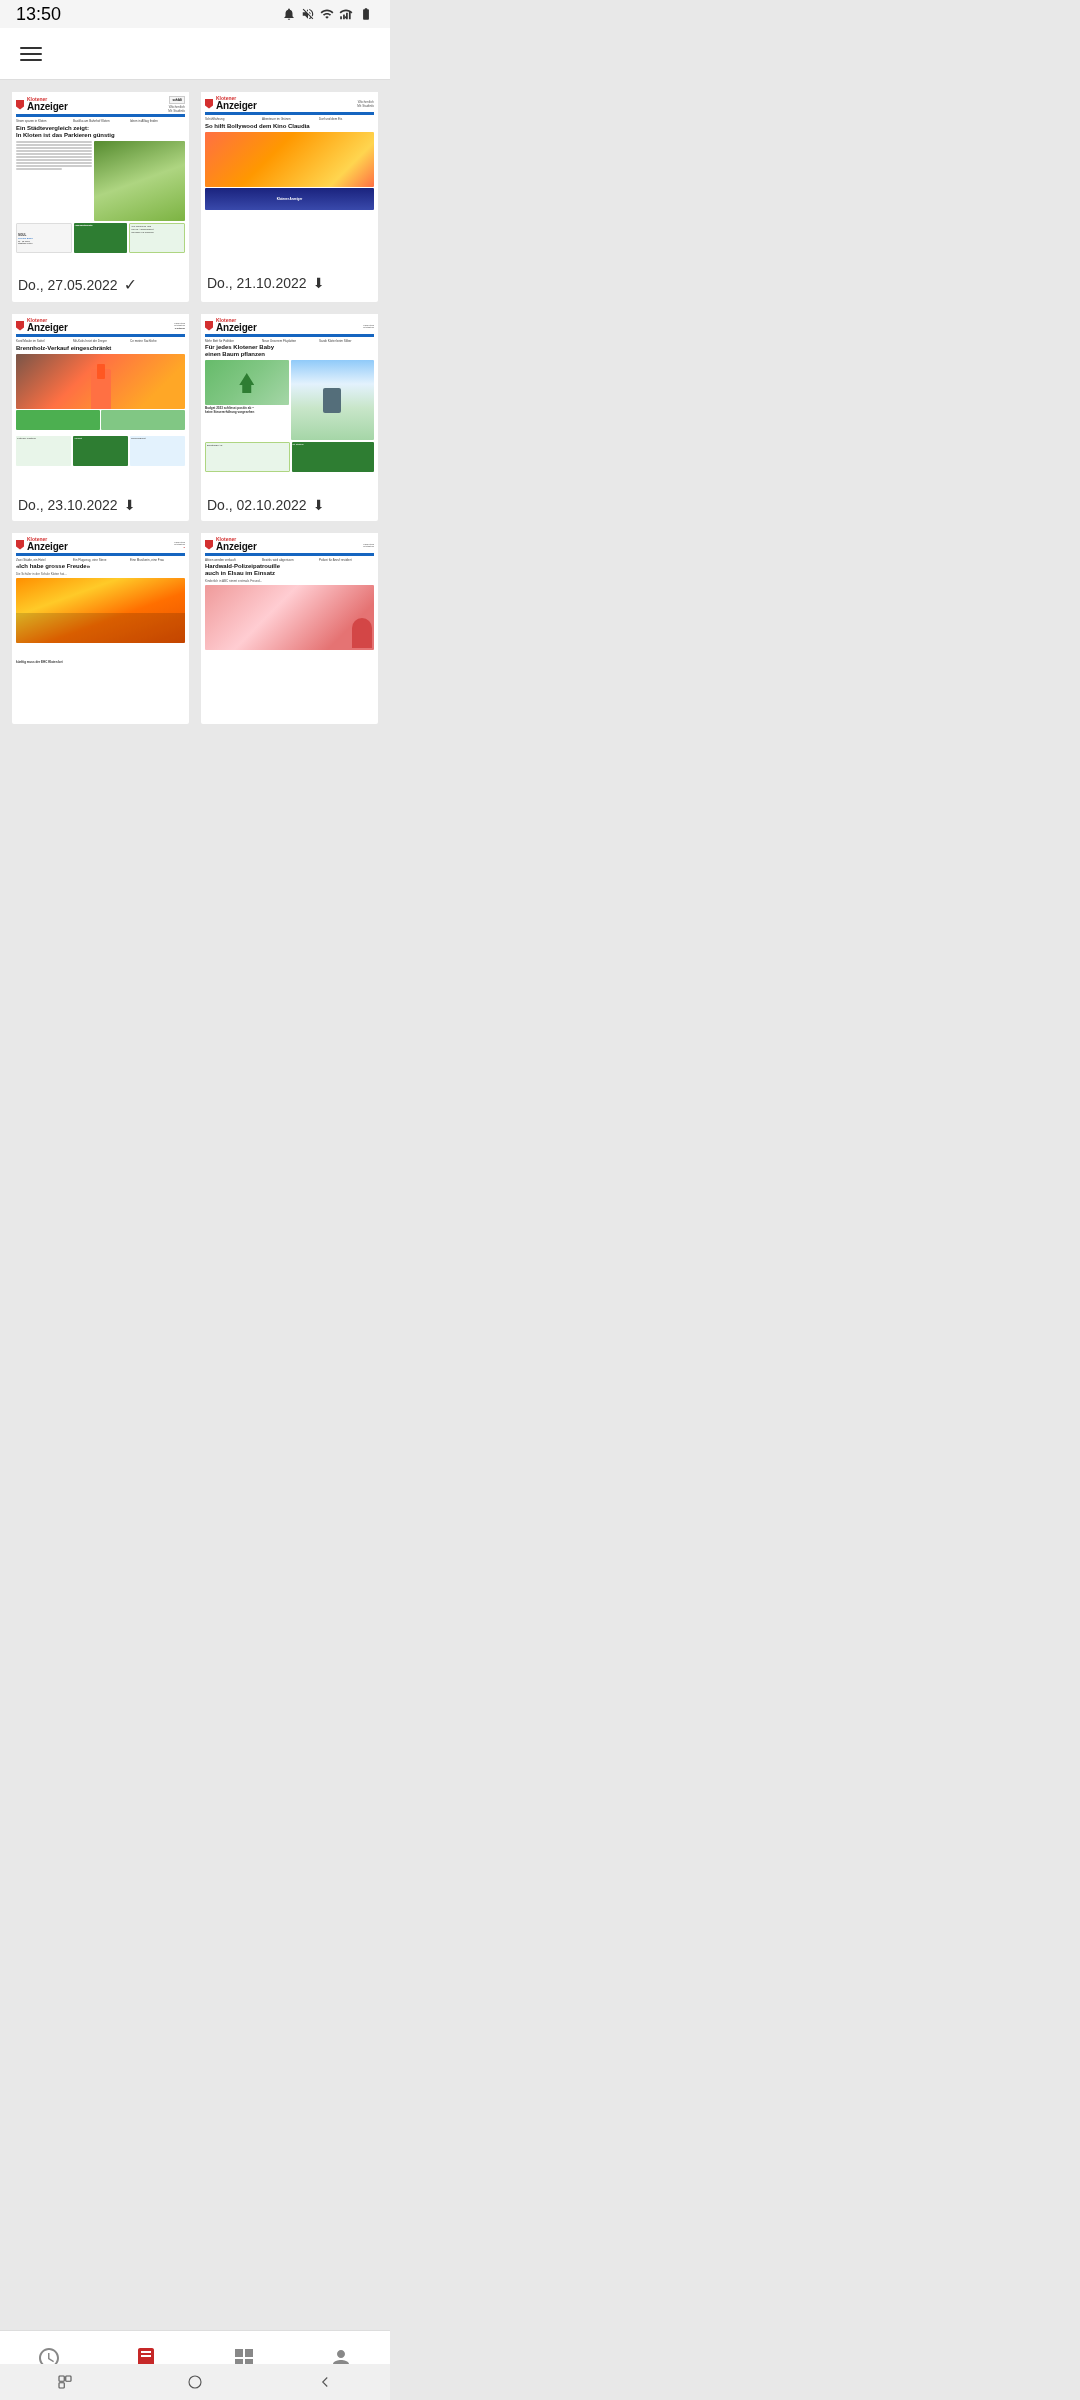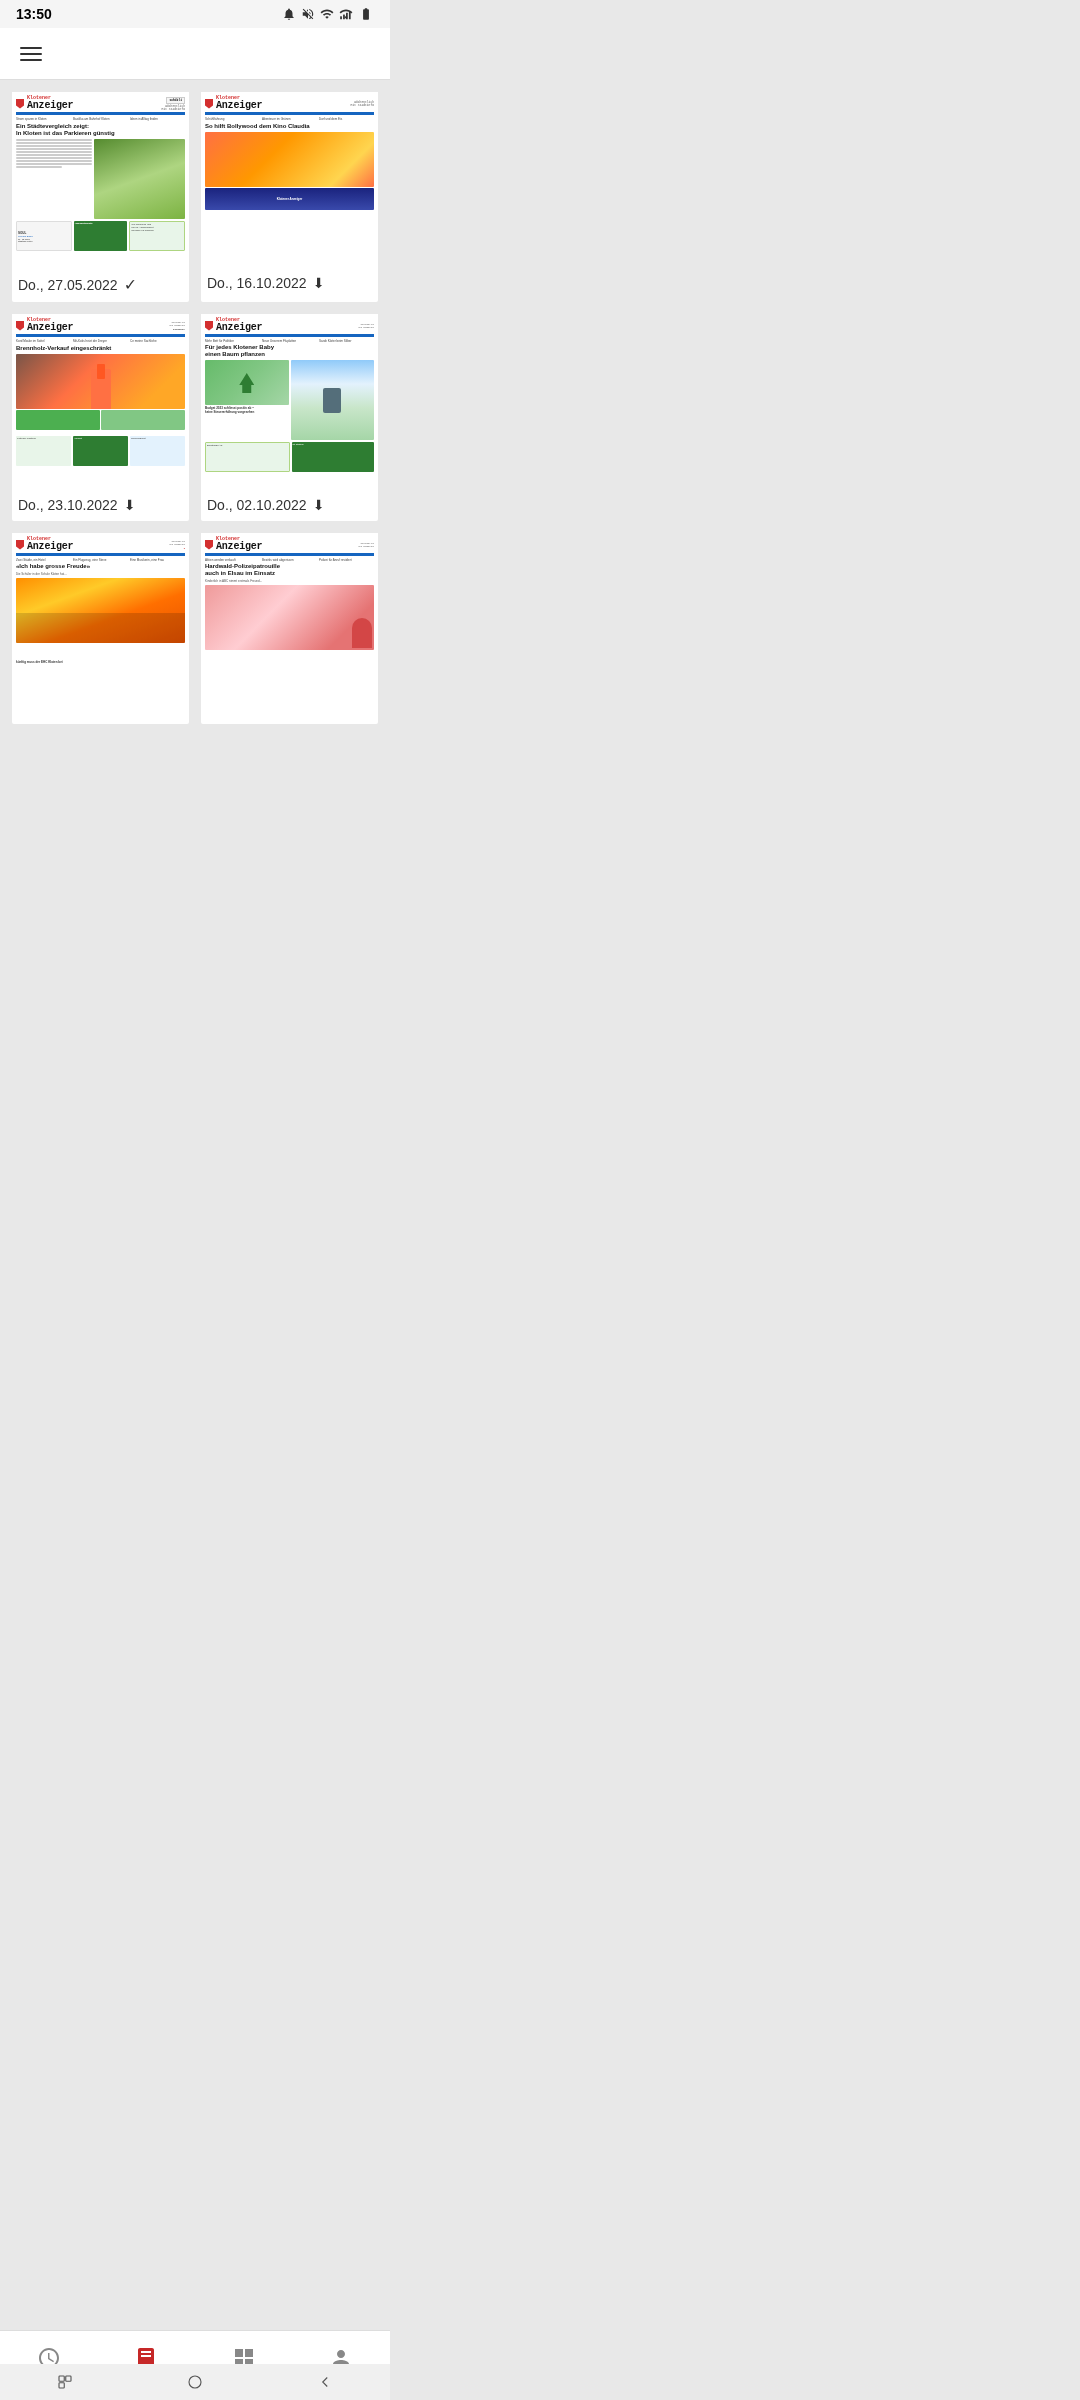--- a/index.html
+++ b/index.html
@@ -18,21 +18,21 @@
     .status-bar {
       background: #f5f5f5;
       height: 28px;
       display: flex;
       align-items: center;
       justify-content: space-between;
       padding: 0 16px;
       font-size: 13px;
       font-weight: 600;
     }
-    .status-time { font-weight: 700; font-size: 14px; }
+    .status-time { font-weight: 400; font-size: 18px; }
     .status-icons { display: flex; align-items: center; gap: 5px; font-size: 12px; }
 
     
     .header {
       background: #fff;
       height: 52px;
       display: flex;
       align-items: center;
       padding: 0 16px;
       border-bottom: 1px solid #ddd;
@@ -86,21 +86,20 @@
       overflow: hidden;
       font-size: 4px;
       background: #fff;
     }
 
     .np-header {
       display: flex;
       align-items: center;
       gap: 2px;
       margin-bottom: 1px;
-      font-family: Liberation Mono, monospace;
     }
 
     .np-title-top {
       font-size: 5px;
       font-weight: 700;
       color: #d32f2f;
       line-height: 1;
     }
 
     .np-title-main {
@@ -406,21 +405,21 @@
             <div style="flex:2;">
               <div style="width:100%;height:55px;background:linear-gradient(135deg,#ff7043 0%,#ff9800 40%,#ffd54f 80%,#ff7043 100%);border-radius:1px;"></div>
               <div style="height:22px;background:linear-gradient(180deg,#1a237e 0%,#3949ab 100%);border-radius:1px;margin-top:1px;display:flex;align-items:center;justify-content:center;">
                 <div style="font-size:3px;color:white;font-weight:bold;text-align:center;">Klotener Anzeiger</div>
               </div>
             </div>
           </div>
         </div>
       </div>
       <div class="issue-date">
-        <span>Do., 16.10.2022</span>
+        <span>Do., 21.10.2022</span>
         <span style="font-size:14px;">⬇</span>
       </div>
     </div>
 
     <div class="issue-item">
       <div class="issue-cover">
         <div class="newspaper-mock">
           <div class="np-header">
             <div class="np-shield"></div>
             <div class="np-logo-container">

